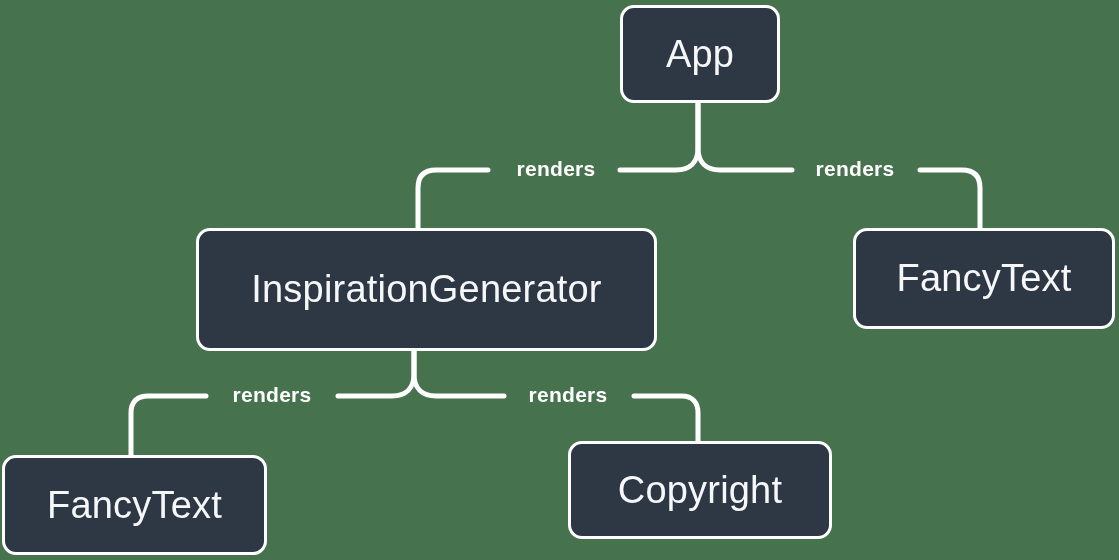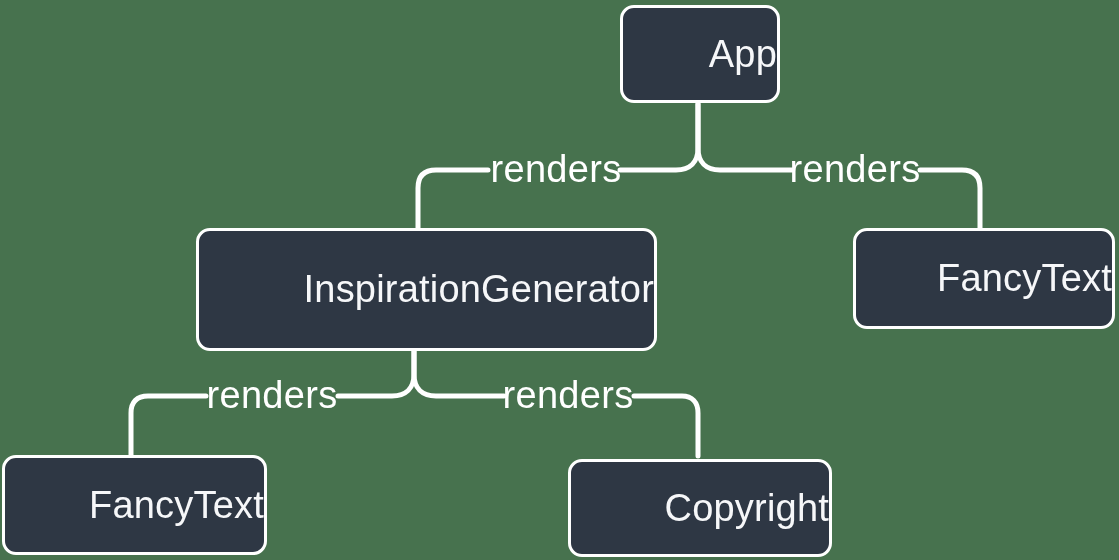--- a/index.html
+++ b/index.html
@@ -25,41 +25,41 @@
     fill:none;
     stroke-linecap:round;
     stroke-linejoin:round;
   }
   .node{
     position:absolute;
     box-sizing:border-box;
     background:var(--node-fill);
     border:3px solid var(--node-border);
     border-radius:14px;
-    display:flex;align-items:center;justify-content:flex-end;
+    display:flex;align-items:center;justify-content:center;
     color:var(--node-text);
     font-size:38px;
     letter-spacing:0.2px;
     white-space:nowrap;
   }
   .edge-label{
     position:absolute;
     transform:translate(-50%,-50%);
     color:var(--edge-label-text);
-    font-size:38px;
-    font-weight:400;
+    font-size:21px;
+    font-weight:700;
     letter-spacing:0.3px;
     white-space:nowrap;
   }
   
   .n-app{left:620px;top:5px;width:160px;height:98px;}
   .n-ig{left:196px;top:228px;width:461px;height:123px;}
   .n-ft-top{left:853px;top:228px;width:262px;height:101px;}
   .n-ft-bottom{left:2px;top:455px;width:265px;height:100px;}
-  .n-copy{left:568px;top:459px;width:264px;height:98px;}
+  .n-copy{left:568px;top:441px;width:264px;height:98px;}
   
   .l-1{left:556px;top:169px;}
   .l-2{left:855px;top:169px;}
   .l-3{left:272px;top:395px;}
   .l-4{left:568px;top:395px;}
 </style>
 </head>
 <body>
 
 <div class="stage">

